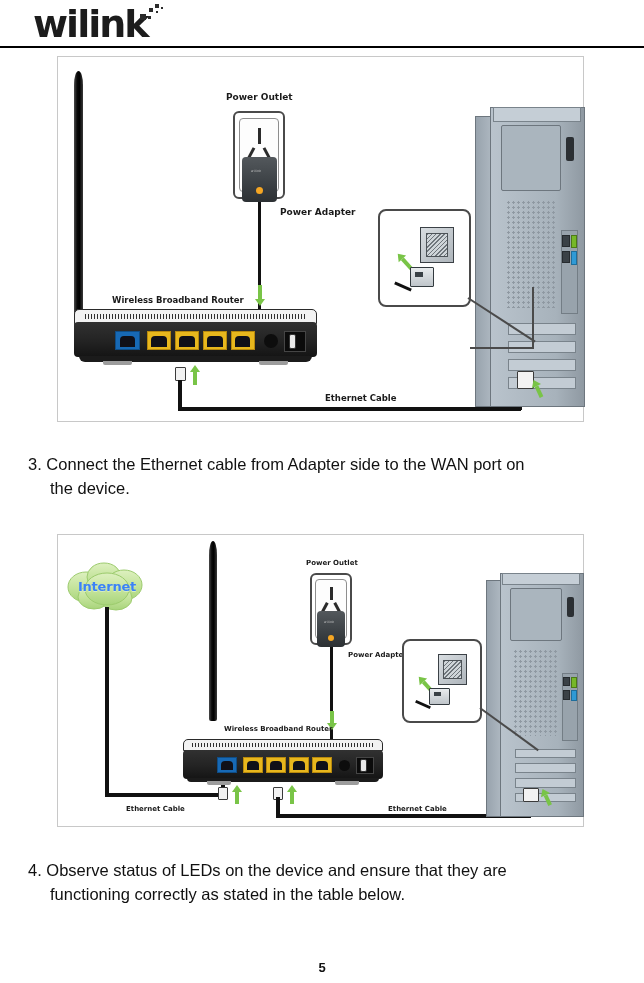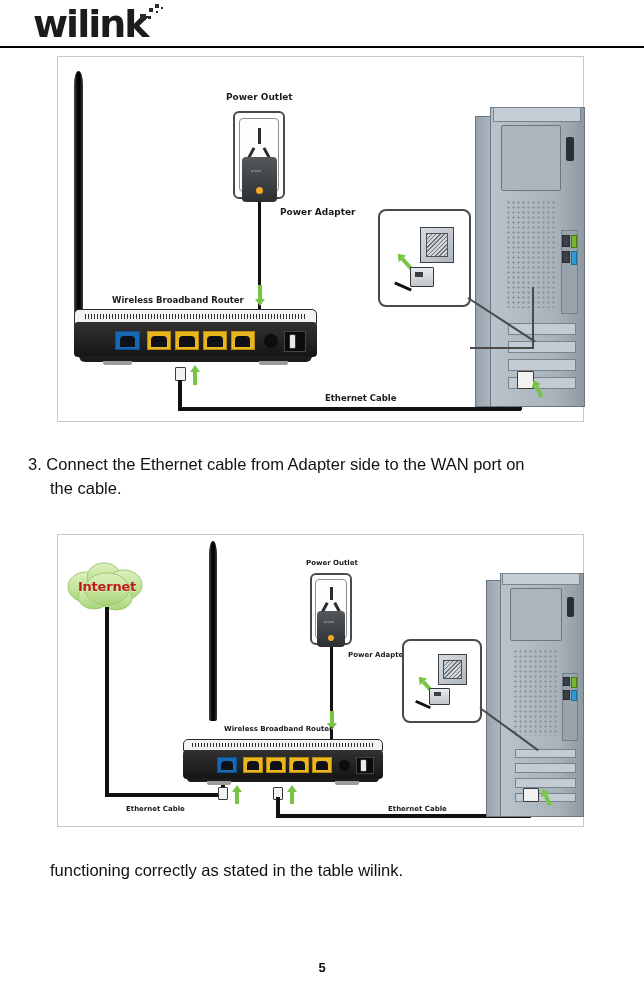--- a/index.html
+++ b/index.html
@@ -398,21 +398,21 @@
   .cloud-label {
     position: absolute;
     left: 0; top: 0;
     width: 100%; height: 100%;
     display: flex;
     align-items: center;
     justify-content: center;
     font-family: "DejaVu Sans", sans-serif;
     font-weight: bold;
     font-size: 13px;
-    color: #b91c1c;
+    color: #3b82f6;
     text-shadow: 0 1px 0 #d9eebf;
     letter-spacing: -0.2px;
   }
 </style>
 </head>
 <body>
 
 <div class="header">
   <div class="logo">wilink</div>
   <div class="logo-dots">
@@ -539,21 +539,21 @@
     <div class="callout-tail" style="left:412px; top:230px; width:62px; height:60px; border-top:none; border-left:none; background:transparent;"></div>
     <div style="position:absolute; left:410px; top:240px; width:80px; height:2px; background:#4a4a4a; transform:rotate(33deg); transform-origin:left center;"></div>
 
   </div>
 </div>
 
 <div class="step" id="step-3">
   <span class="step-text">
     <span class="l1"><span>3.</span>
       <span>Connect the Ethernet cable from Adapter side to the WAN port on</span></span>
-    <span class="l2">the cable.</span>
+    <span class="l2">the device.</span>
   </span>
 </div>
 
 <div class="figure" id="figure-2">
   <div class="fig-inner">
 
     <div class="cloud" style="left:6px; top:26px; width:86px; height:50px;">
       <svg class="cloud-body" viewBox="0 0 86 50" preserveAspectRatio="none">
         <defs>
           <linearGradient id="cg" x1="0" y1="0" x2="0" y2="1">
@@ -691,17 +691,19 @@
       </div>
       <div class="cable" style="left:11px; top:62px; width:16px; height:3px; transform:rotate(24deg);"></div>
     </div>
     <div style="position:absolute; left:422px; top:172px; width:72px; height:2px; background:#4a4a4a; transform:rotate(36deg); transform-origin:left center;"></div>
 
   </div>
 </div>
 
 <div class="step" id="step-4">
   <span class="step-text">
-    <span class="l2">functioning correctly as stated in the table wilink.</span>
+    <span class="l1"><span>4.</span>
+      <span>Observe status of LEDs on the device and ensure that they are</span></span>
+    <span class="l2">functioning correctly as stated in the table below.</span>
   </span>
 </div>
 
 <div class="page-number">5</div>
 
 </body></html>

